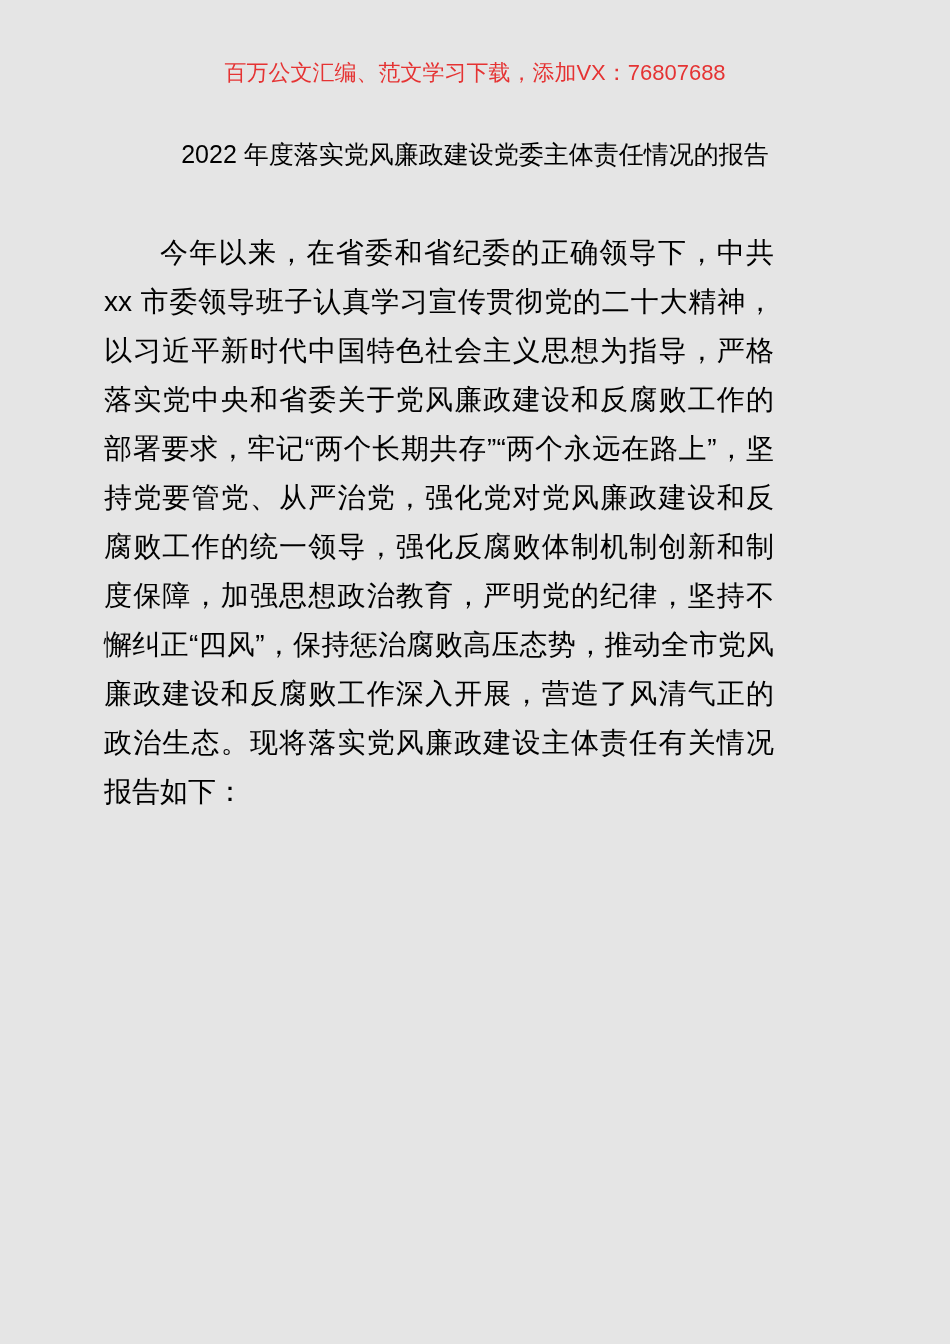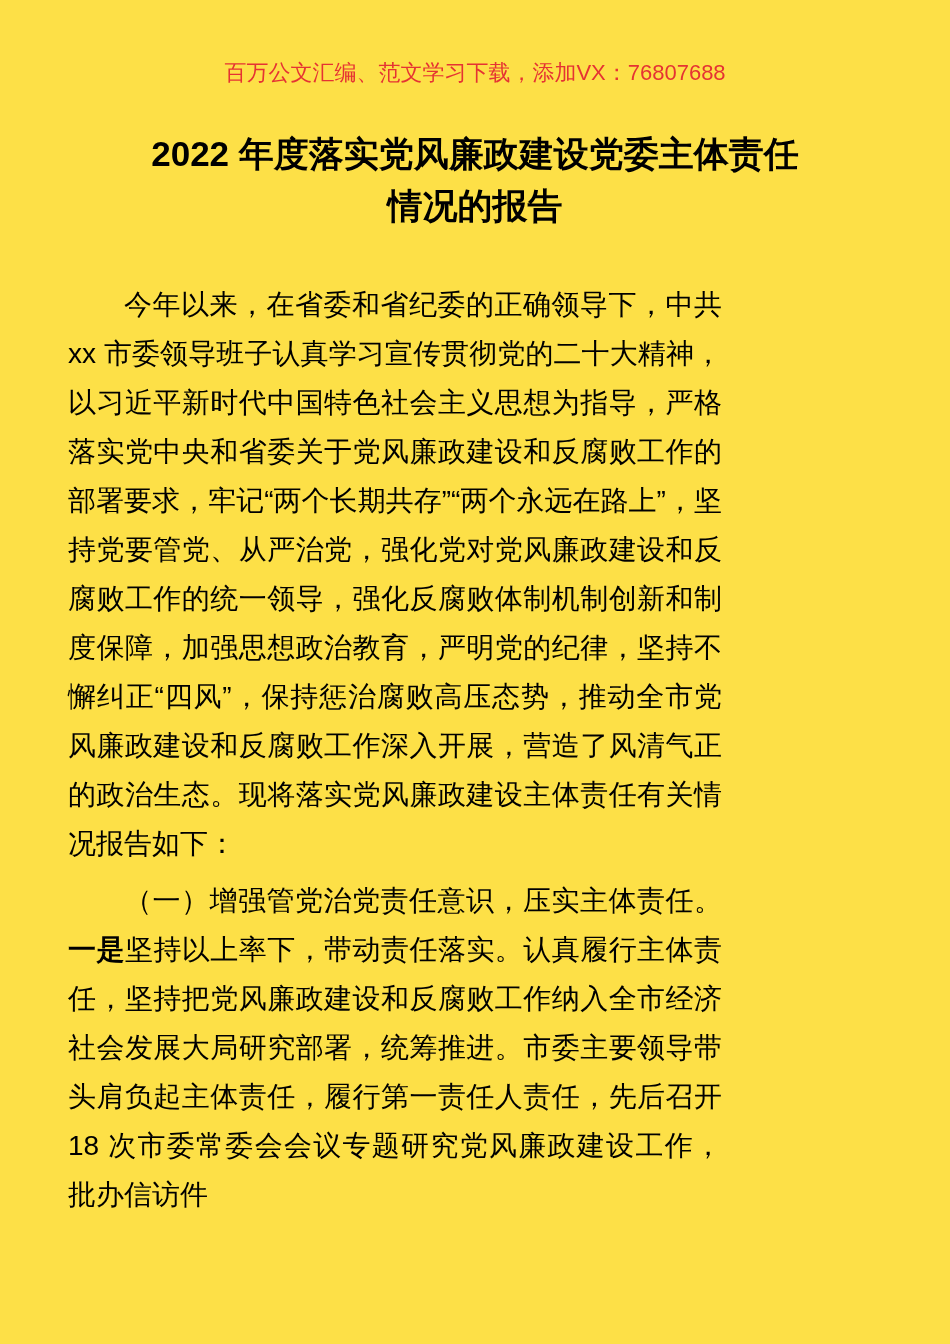--- a/index.html
+++ b/index.html
@@ -5,53 +5,53 @@
   html, body {
     margin: 0;
     padding: 0;
     background: #ffffff;
   }
   .page {
     position: relative;
     width: 950px;
     height: 1344px;
     box-sizing: border-box;
-    padding: 0 60px;
-    background: #fde047;
+    padding: 0 104px;
+    background: #e5e5e5;
     overflow: hidden;
     font-family: "Liberation Sans", sans-serif;
     color: #000000;
   }
   .notice {
     margin-top: 58px;
     text-align: center;
     font-size: 22px;
     line-height: 30px;
     font-weight: 400;
     color: #e53333; 
   }
   .doc-title {
     margin: 40px auto 0 auto;
     width: 670px;
     text-align: center;
-    font-size: 35px;
+    font-size: 25px;
     line-height: 52px;
-    font-weight: 700;
+    font-weight: 400;
     color: #000000;
   }
   .doc-body {
     margin-top: 48px;
     width: 670px;
     font-size: 28px;
     line-height: 49px;
     text-align: justify;
     text-justify: inter-ideograph;
   }
   .doc-body p {
-    margin: 8px;
+    margin: 0;
     padding: 0;
     text-indent: 2em;
   }
   .section-heading {
     font-weight: 700;
   }
   .bold {
     font-weight: 700;
   }
 </style>
@@ -64,16 +64,15 @@
     <span>百万公文汇编、范文学习下载，添加VX：76807688</span>
   </div>
 
   <h1 class="doc-title">2022 年度落实党风廉政建设党委主体责任情况的报告</h1>
 
   <div class="doc-body">
 
     <p>今年以来，在省委和省纪委的正确领导下，中共 xx 市委领导班子认真学习宣传贯彻党的二十大精神，以习近平新时代中国特色社会主义思想为指导，严格落实党中央和省委关于党风廉政建设和反腐败工作的部署要求，牢记“两个长期共存”“两个永远在路上”，坚持党要管党、从严治党，强化党对党风廉政建设和反腐败工作的统一领导，强化反腐败体制机制创新和制度保障，加强思想政治教育，严明党的纪律，坚持不懈纠正“四风”，保持惩治腐败高压态势，推动全市党风廉政建设和反腐败工作深入开展，营造了风清气正的政治生态。现将落实党风廉政建设主体责任有关情况报告如下：</p>
 
 
-    <p><span>（一）增强管党治党责任意识，压实主体责任。</span><span class="bold">一是</span><span>坚持以上率下，带动责任落实。认真履行主体责任，坚持把党风廉政建设和反腐败工作纳入全市经济社会发展大局研究部署，统筹推进。市委主要领导带头肩负起主体责任，履行第一责任人责任，先后召开 18 次市委常委会会议专题研究党风廉政建设工作，批办信访件</span></p>
 
   </div>
 </div>
 
 </body></html>

